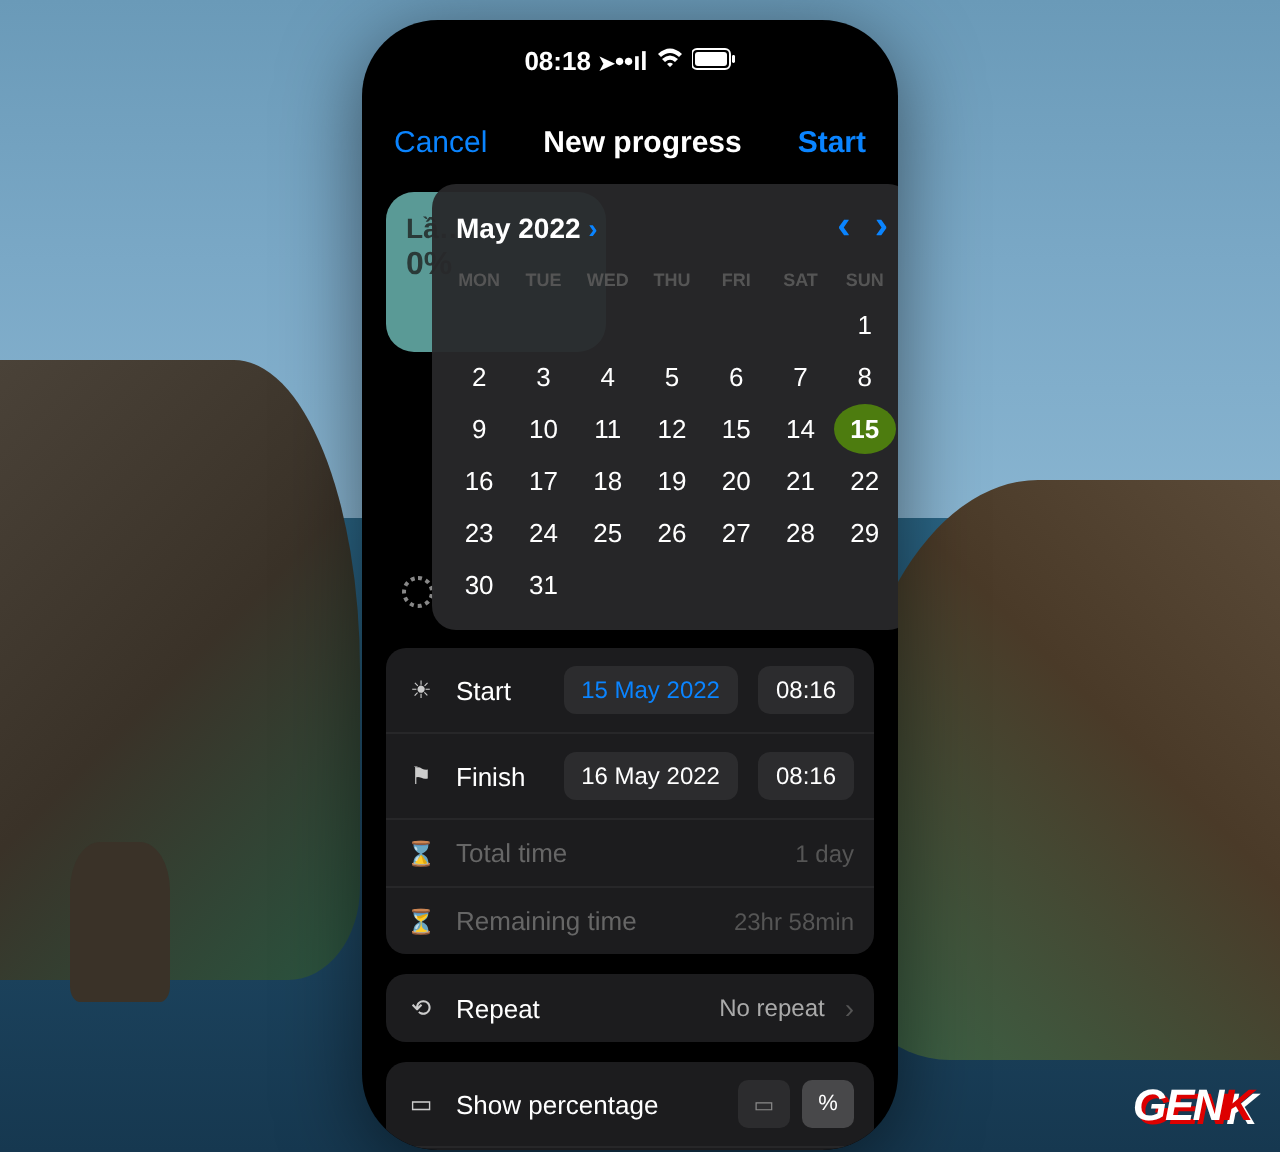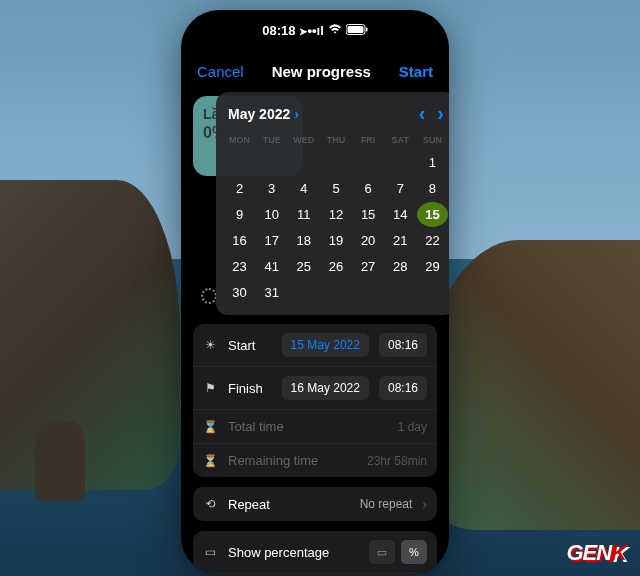--- a/index.html
+++ b/index.html
@@ -134,21 +134,21 @@
           <div class="cal-day">14</div>
           <div class="cal-day selected">15</div>
           <div class="cal-day">16</div>
           <div class="cal-day">17</div>
           <div class="cal-day">18</div>
           <div class="cal-day">19</div>
           <div class="cal-day">20</div>
           <div class="cal-day">21</div>
           <div class="cal-day">22</div>
           <div class="cal-day">23</div>
-          <div class="cal-day">41</div>
+          <div class="cal-day">24</div>
           <div class="cal-day">25</div>
           <div class="cal-day">26</div>
           <div class="cal-day">27</div>
           <div class="cal-day">28</div>
           <div class="cal-day">29</div>
           <div class="cal-day">30</div>
           <div class="cal-day">31</div>
         </div>
     </div>
 

